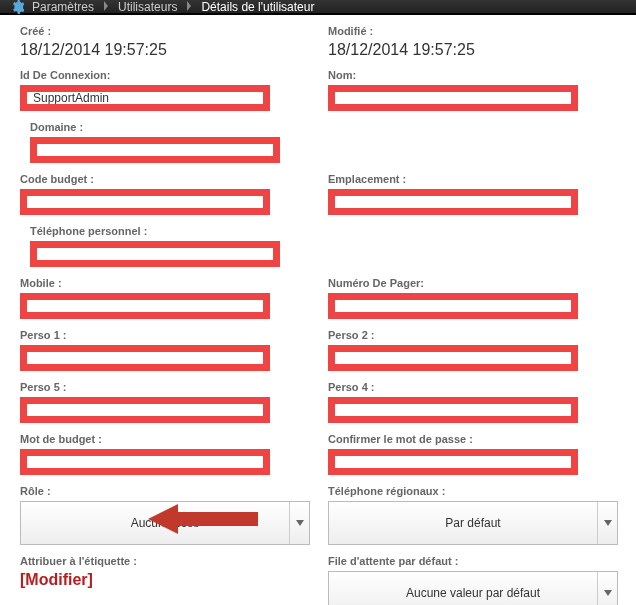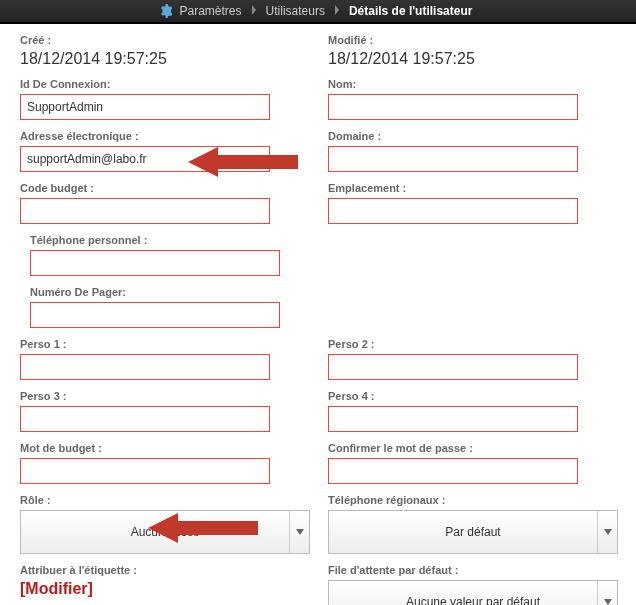--- a/index.html
+++ b/index.html
@@ -1,28 +1,28 @@
 <!DOCTYPE html>
 <html><head>
 <meta charset="utf-8">
 <style>
   * { box-sizing: border-box; margin: 0; padding: 0; }
   body { font-family: "Helvetica Neue", Arial, sans-serif; font-size: 12px; background: #fff; color: #333; width: 636px; }
-  .breadcrumb { background: #2a2a2a; background: linear-gradient(#333, #222); height: 24px; display: flex; align-items: center; padding: 0 10px; border-bottom: 2px solid #000; justify-content: center; }
+  .breadcrumb { background: #2a2a2a; background: linear-gradient(#333, #222); height: 15px; display: flex; align-items: center; padding: 0 10px; border-bottom: 2px solid #000; }
   .breadcrumb .bc-item { color: #ccc; font-size: 12px; padding: 0 6px; cursor: pointer; }
-  .breadcrumb .bc-item.active { color: #fff; font-weight: bold; }
+  .breadcrumb .bc-item.active { color: #fff; font-weight: normal; }
   .breadcrumb .bc-sep { color: #888; padding: 0 2px; }
   .gear { width: 14px; height: 14px; display: inline-block; vertical-align: middle; margin-right: 2px;}
   .content { padding: 10px 20px 20px 20px; }
   .row { display: flex; }
   .col { width: 50%; padding-right: 20px; margin-bottom: 10px; }
   .col:last-child { padding-right: 0; padding-left: 10px;}
   .label { color: #666; font-weight: bold; font-size: 11px; margin-bottom: 4px; display: block; }
   .static { color: #333; font-size: 16px; }
-  .input { width: 250px; height: 26px; border: 1px solid #ef4444; padding: 4px 6px; font-size: 12px; background: #fff; color: #333; }
+  .input { width: 250px; height: 26px; border: 7px solid #ef4444; padding: 4px 6px; font-size: 12px; background: #fff; color: #333; }
   .select { width: 290px; height: 44px; border: 1px solid #bbb; background: linear-gradient(#fff,#eee); display: flex; align-items: center; justify-content: center; padding: 0 8px; font-size: 12px; color: #333; cursor: pointer; position: relative;}
   .select .arrow-box { width: 20px; height: 100%; border-left: 1px solid #ccc; display:flex; align-items:center; justify-content:center; position:absolute; right:0; top:0;}
   .link { color: #b91c1c; cursor: pointer; font-size: 16px; font-weight: bold;}
   .arrow-annot { position: absolute; pointer-events: none; }
   .arrow-annot svg { display: block; }
   .field-wrap { position: relative; }
 </style>
 </head>
 <body>
 
@@ -65,29 +65,20 @@
       <span class="label">Id De Connexion:</span>
       <input class="input" value="SupportAdmin" style="">
     </div>
     <div class="col">
       <span class="label">Nom:</span>
       <input class="input" value="" style="">
     </div>
   </div>
 
   <div class="row">
-    <div class="col field-wrap">
-      <span class="label">Adresse électronique :</span>
-      <input class="input" value="supportAdmin@labo.fr" style="">
-      <div class="arrow-annot" style="left:168px; top:12px;">
-        <svg width="110" height="40" viewBox="0 0 110 40">
-          <polygon fill="#c0392b" points="0,20 30,5 30,13 110,13 110,27 30,27 30,35"></polygon>
-        </svg>
-      </div>
-    </div>
     <div class="col">
       <span class="label">Domaine :</span>
       <input class="input" value="" style="">
     </div>
   </div>
 
   <div class="row">
     <div class="col">
       <span class="label">Code budget :</span>
       <input class="input" value="" style="">
@@ -100,39 +91,43 @@
 
   <div class="row">
     <div class="col">
       <span class="label">Téléphone personnel :</span>
       <input class="input" value="" style="">
     </div>
   </div>
 
   <div class="row">
     <div class="col">
+      <span class="label">Mobile :</span>
+      <input class="input" value="" style="">
+    </div>
+    <div class="col">
       <span class="label">Numéro De Pager:</span>
       <input class="input" value="" style="">
     </div>
   </div>
 
   <div class="row">
     <div class="col">
       <span class="label">Perso 1 :</span>
       <input class="input" value="" style="">
     </div>
     <div class="col">
       <span class="label">Perso 2 :</span>
       <input class="input" value="" style="">
     </div>
   </div>
 
   <div class="row">
     <div class="col">
-      <span class="label">Perso 3 :</span>
+      <span class="label">Perso 5 :</span>
       <input class="input" value="" style="">
     </div>
     <div class="col">
       <span class="label">Perso 4 :</span>
       <input class="input" value="" style="">
     </div>
   </div>
 
   <div class="row">
     <div class="col">

